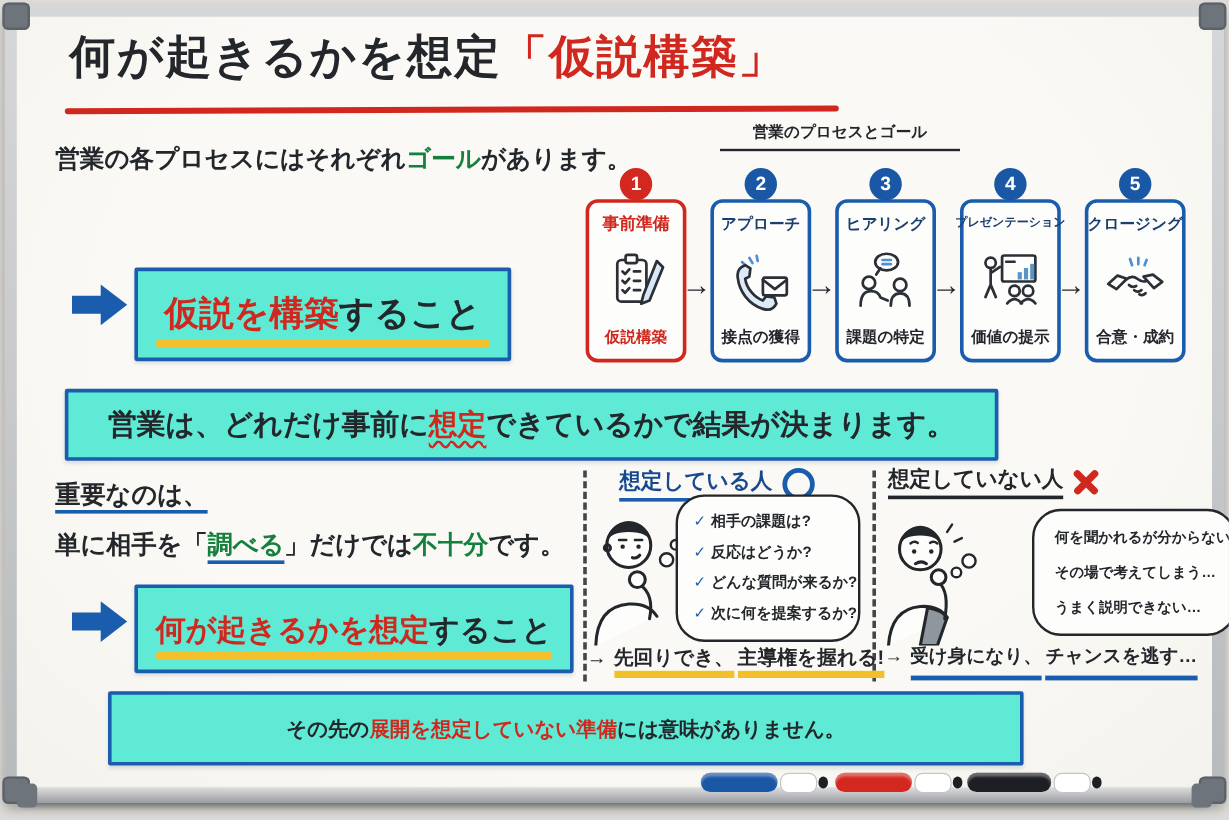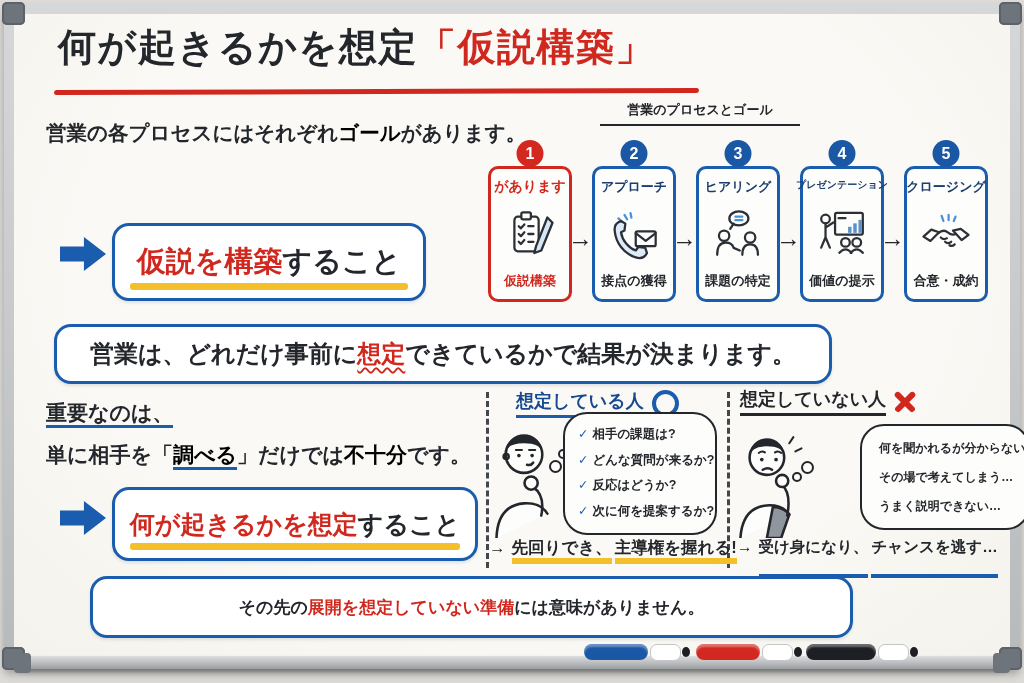--- a/index.html
+++ b/index.html
@@ -21,30 +21,30 @@
   .tray{position:absolute;left:18px;right:18px;bottom:14px;height:13px;
     background:linear-gradient(180deg,#dddedf,#9b9ea2);border-radius:3px;
     box-shadow:0 3px 4px rgba(0,0,0,.3)}
   .tray-cap{position:absolute;bottom:10px;width:17px;height:20px;background:#6e747b;border-radius:4px}
   .marker{position:absolute;bottom:23px;height:16px;display:flex;align-items:center}
   .mk-body{width:64px;height:16px;border-radius:8px;box-shadow:inset 0 3px 2px rgba(255,255,255,.35)}
   .mk-cap{width:29px;height:15px;background:#fff;border:1px solid #c5c5c5;border-radius:7px;margin-left:2px}
   .mk-tip{width:8px;height:10px;background:#1d1f24;border-radius:50%;margin-left:1px}
   
   .red{color:#d0281e}
-  .blu{color:#000000}
+  .blu{color:#15803d}
   .u-blue{border-bottom:3px solid #1a5cad;padding-bottom:1px}
   .wavy{color:#d0281e;text-decoration:underline wavy #d0281e 2px;text-underline-offset:5px}
   .u-yel{border-bottom:6px solid #f3bf2b;padding-bottom:2px;margin-right:3px}
-  .u-blu2{border-bottom:4px solid #1a5cad;padding-bottom:19px;margin-right:3px}
+  .u-blu2{border-bottom:4px solid #1a5cad;padding-bottom:7px;margin-right:3px}
   
   .barrow{position:absolute;width:46px;height:34px;background:#1a5cad;
     clip-path:polygon(0 28%,52% 28%,52% 0,100% 50%,52% 100%,52% 72%,0 72%)}
   
-  .goalbox,.banner{position:absolute;background:#ffffff;border:3.5px solid #1a5cad;border-radius:17px;
+  .goalbox,.banner{position:absolute;background:#5eead4;border:3.5px solid #1a5cad;border-radius:2px;
     display:flex;align-items:center;justify-content:center;box-shadow:0 2px 3px rgba(110,120,140,.18)}
   .goalbox .txt{position:relative;z-index:2;white-space:nowrap}
   .goalbox .hl{position:absolute;left:15px;right:15px;bottom:8px;height:7px;background:#f3bf2b;border-radius:3px}
   
   .proc-head{position:absolute;text-align:center;font-size:13px;border-bottom:2.5px solid #23262b;padding-bottom:5px;white-space:nowrap}
   .step{position:absolute;top:166px;width:84px;height:136px;border:3px solid #1a5cad;border-radius:10px;
     background:#fdfdfb;display:flex;flex-direction:column;align-items:center;justify-content:space-between;
     padding:9px 2px 9px;box-sizing:border-box}
   .step.redbox{border-color:#d0281e}
   .num{position:absolute;top:-29px;left:50%;transform:translateX(-50%);width:27px;height:27px;border-radius:50%;
@@ -122,21 +122,21 @@
 <div class="barrow" style="left:60px;top:237px"></div>
 <div class="goalbox" style="left:112px;top:223px;width:308px;height:72px;font-size:29px">
   <span class="txt"><span class="red">仮説を構築</span><span>すること</span></span>
   <span class="hl"></span>
 </div>
 
 <div class="proc-head" style="left:600px;top:101px;width:200px">営業のプロセスとゴール</div>
 
 <div class="step redbox" style="left:488px">
   <span class="num">1</span>
-  <span class="sname">があります</span>
+  <span class="sname">事前準備</span>
   <svg width="52" height="52" viewBox="0 0 60 60" fill="none" stroke="#2b2f36" stroke-width="2.6" stroke-linecap="round" stroke-linejoin="round">
     <rect x="12" y="10" width="28" height="40" rx="4"></rect>
     <rect x="20" y="5" width="11" height="8" rx="2" fill="#fdfdfb"></rect>
     <path d="M17 21 l2.5 2.5 4 -4.5 M28 21 h6"></path>
     <path d="M17 30 l2.5 2.5 4 -4.5 M28 30 h6"></path>
     <path d="M17 39 l2.5 2.5 4 -4.5 M28 39 h6"></path>
     <path d="M50 11 L56 17 L43 49 L35 52 L37 44 Z" fill="#d6e7f5"></path>
   </svg>
   <span class="sgoal">仮説構築</span>
 </div>
@@ -230,22 +230,22 @@
   <path d="M27 25.5 h6 M40 25.5 h6" stroke-width="2"></path>
   <path d="M38 40 q4 1 6 -2"></path>
   <path d="M8 112 q1 -32 27 -34 q16 -1 23 10" fill="#fdfdfb"></path>
   <path d="M52 90 q4 -20 -8 -28"></path>
   <circle cx="42" cy="58" r="6.5" fill="#fdfdfb"></circle>
 </svg>
 <span class="dot" style="left:549px;top:460px;width:9px;height:9px"></span>
 <span class="dot" style="left:558px;top:449px;width:6px;height:6px"></span>
 <div class="bubble good" style="left:563px;top:412px;width:154px">
   <div class="row"><span class="chk">✓</span><span>相手の課題は?</span></div>
+  <div class="row"><span class="chk">✓</span><span>反応はどうか?</span></div>
   <div class="row"><span class="chk">✓</span><span>どんな質問が来るか?</span></div>
-  <div class="row"><span class="chk">✓</span><span>反応はどうか?</span></div>
   <div class="row"><span class="chk">✓</span><span>次に何を提案するか?</span></div>
 </div>
 <div class="result" style="left:489px;top:537px">
   <span class="ar">→</span><span class="u-yel">先回りでき、</span><span class="u-yel">主導権を握れる!</span>
 </div>
 
 <div class="cmp-head" style="left:740px;top:387px">
   <span class="ht-bad">想定していない人</span>
   <span class="xmark"></span>
 </div>

